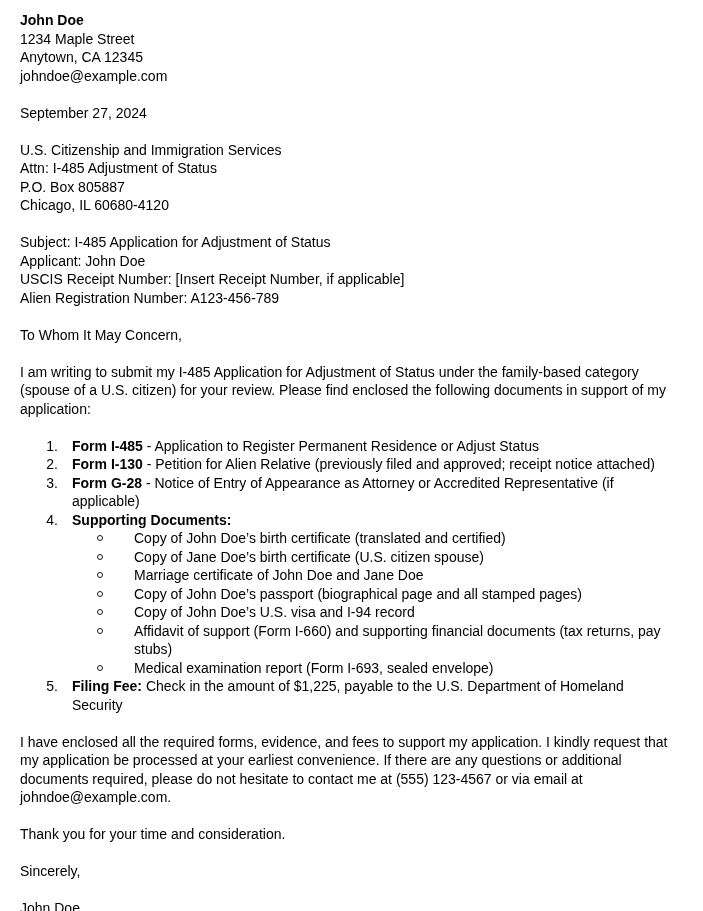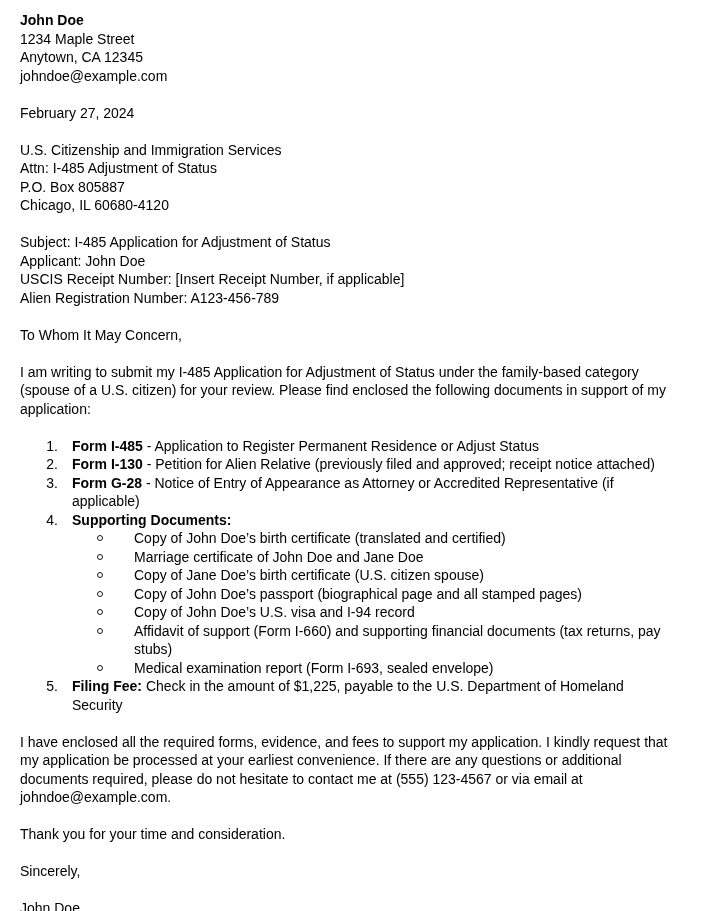--- a/index.html
+++ b/index.html
@@ -56,21 +56,21 @@
 
 <div class="page">
 
   <div class="para">
     <div class="line bold">John Doe</div>
     <div class="line">1234 Maple Street</div>
     <div class="line">Anytown, CA 12345</div>
     <div class="line">johndoe@example.com</div>
   </div>
 
-  <div class="para">February 27, 2024</div>
+  <div class="para">September 27, 2024</div>
 
   <div class="para">
     <div class="line">U.S. Citizenship and Immigration Services</div>
     <div class="line">Attn: I-485 Adjustment of Status</div>
     <div class="line">P.O. Box 805887</div>
     <div class="line">Chicago, IL 60680-4120</div>
   </div>
 
   <div class="para">
     <div class="line">Subject: I-485 Application for Adjustment of Status</div>
@@ -104,25 +104,25 @@
       <span class="marker">4.</span>
       <span class="content"><span class="bold">Supporting Documents:</span></span>
     </div>
 
     <div class="sub-item">
       <span class="marker"><span class="circle"></span></span>
       <span class="content">Copy of John Doe’s birth certificate (translated and certified)</span>
     </div>
     <div class="sub-item">
       <span class="marker"><span class="circle"></span></span>
-      <span class="content">Marriage certificate of John Doe and Jane Doe</span>
+      <span class="content">Copy of Jane Doe’s birth certificate (U.S. citizen spouse)</span>
     </div>
     <div class="sub-item">
       <span class="marker"><span class="circle"></span></span>
-      <span class="content">Copy of Jane Doe’s birth certificate (U.S. citizen spouse)</span>
+      <span class="content">Marriage certificate of John Doe and Jane Doe</span>
     </div>
     <div class="sub-item">
       <span class="marker"><span class="circle"></span></span>
       <span class="content">Copy of John Doe’s passport (biographical page and all stamped pages)</span>
     </div>
     <div class="sub-item">
       <span class="marker"><span class="circle"></span></span>
       <span class="content">Copy of John Doe’s U.S. visa and I-94 record</span>
     </div>
     <div class="sub-item">

